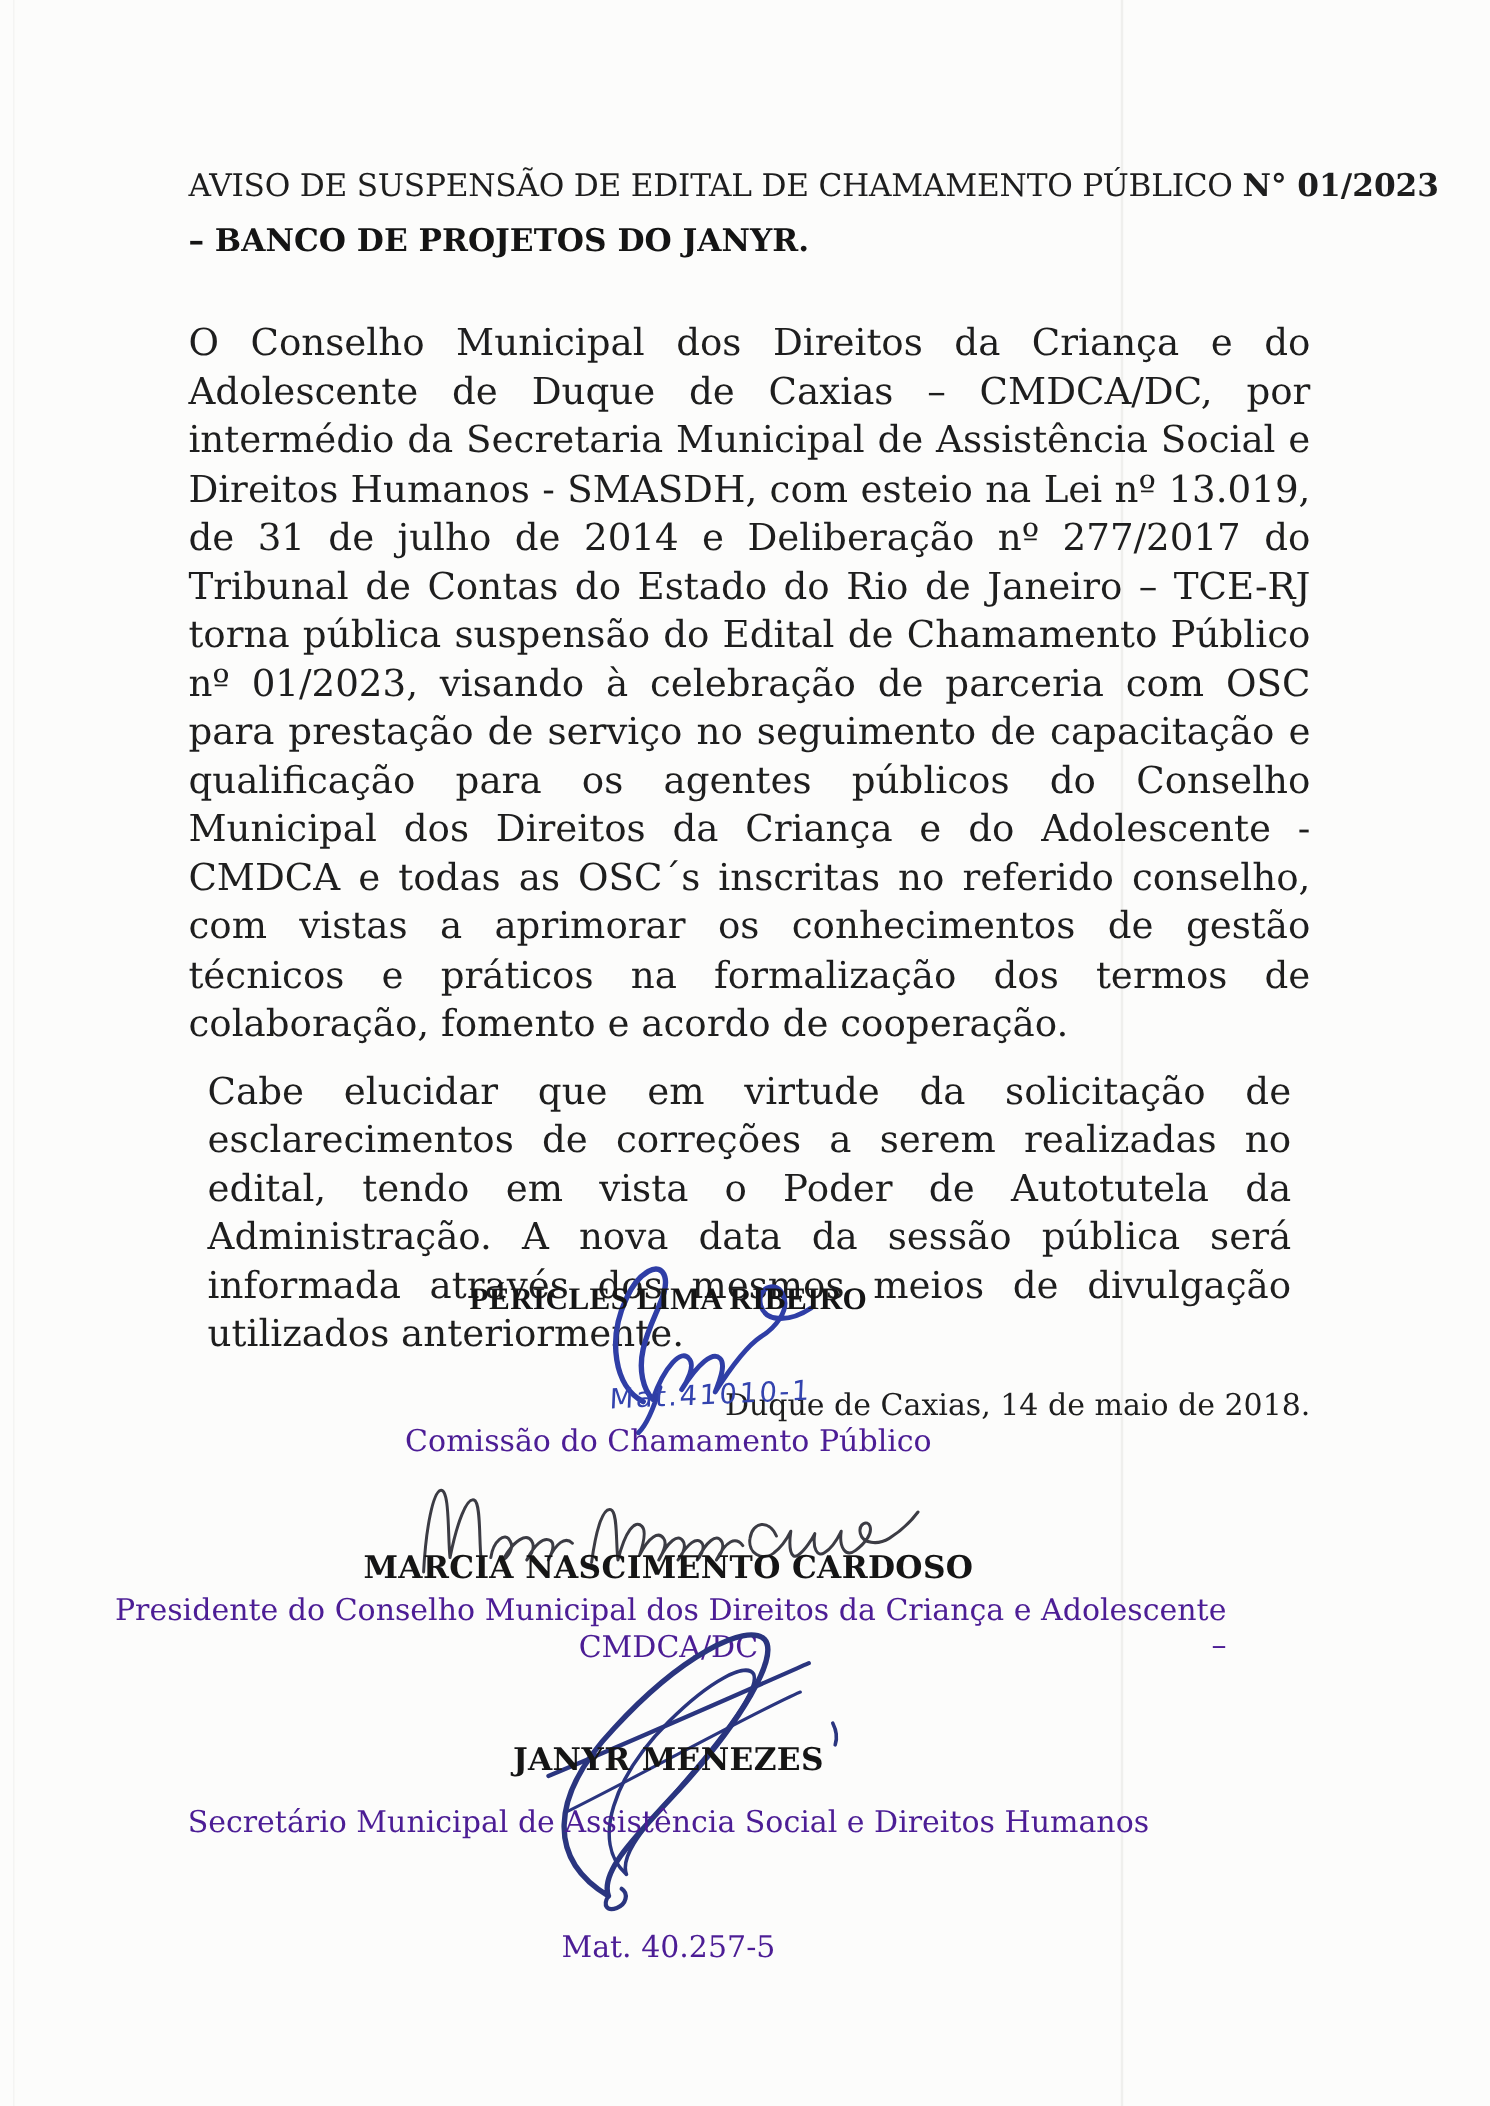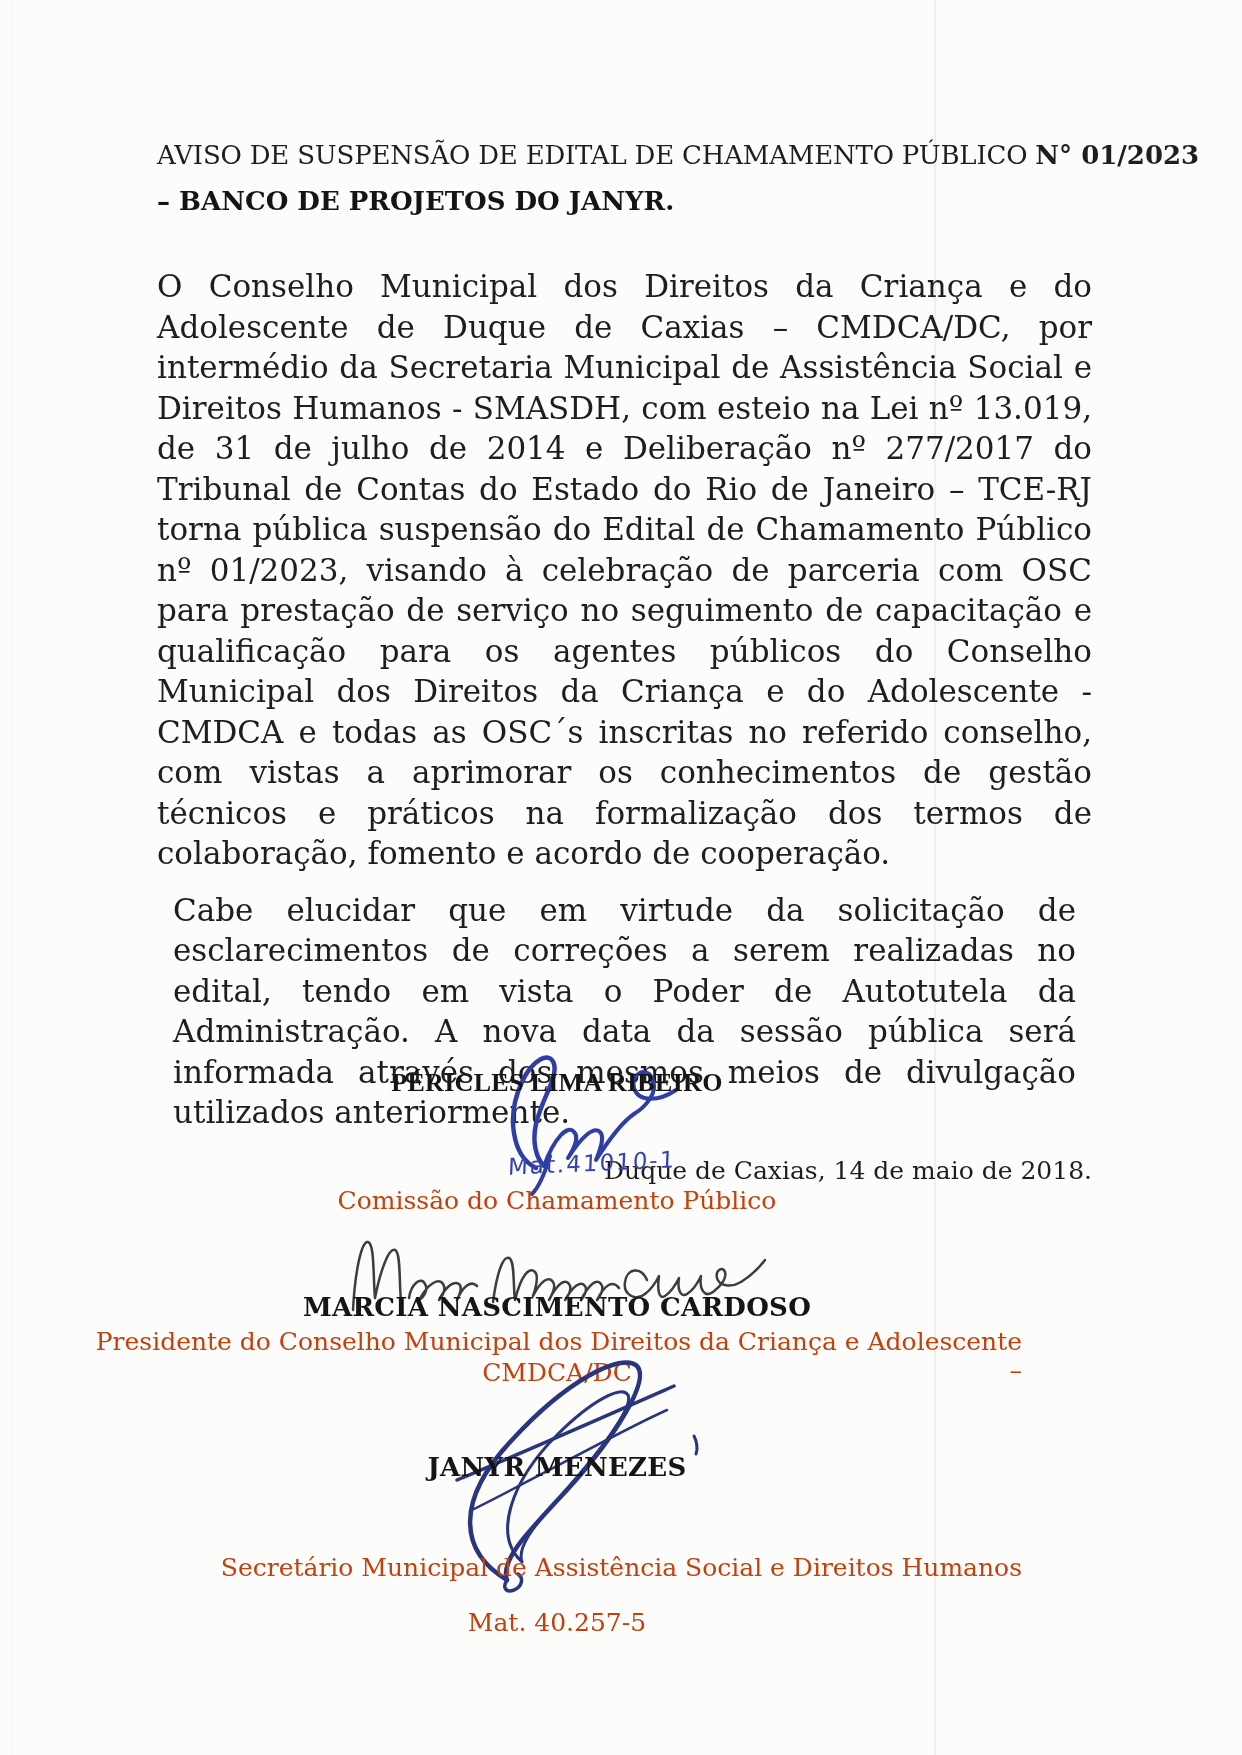--- a/index.html
+++ b/index.html
@@ -21,21 +21,21 @@
   .title .num{font-weight:bold;letter-spacing:0;}
   .title2{margin:0;font-size:26px;line-height:46px;font-weight:bold;color:#141414;}
   .subtitle{margin:8px 0 0 0;font-size:26px;line-height:46px;font-weight:bold;color:#141414;text-align:justify;}
   .bodytext{margin:42px 0 0 0;font-size:31px;line-height:40.5px;text-align:justify;}
   .bodytext.p2{margin:16px;}
   .dateline{margin:18px 0 0 0;font-size:25px;line-height:40px;text-align:right;}
 
   
   .sigline{position:absolute;left:92px;width:930px;text-align:center;margin:0;}
   .sig-name{font-size:26px;font-weight:bold;color:#151515;letter-spacing:0.3px;}
-  .sig-role{font-size:25px;color:#c2410c;}
+  .sig-role{font-size:25px;color:#4c1d95;}
   .handnote{
     position:absolute;left:508px;top:1150px;
     font-family:"DejaVu Sans","Liberation Sans",sans-serif;
     font-size:23px;color:#3343ae;letter-spacing:2px;
     transform:rotate(-2.5deg) skewX(-5deg);
   }
   .sig-svg{position:absolute;}
   .ink-blue{stroke:#2f3ea6;fill:none;stroke-linecap:round;stroke-linejoin:round;}
   .ink-navy{stroke:#2a357f;fill:none;stroke-linecap:round;stroke-linejoin:round;}
   .ink-dark{stroke:#3c3c44;fill:none;stroke-linecap:round;stroke-linejoin:round;}
@@ -76,15 +76,15 @@
 
   <svg class="sig-svg" style="left:402px;top:1350px;" width="340" height="245" viewBox="0 0 340 245">
     <path class="ink-navy" stroke-width="4.5" d="M105,230 C55,200 55,148 110,90 C165,30 220,2 235,16 C248,30 215,85 165,140 C125,183 98,210 105,230"></path>
     <path class="ink-navy" stroke-width="3" d="M120,212 C90,185 110,130 155,85 C190,50 220,35 226,45 C232,58 195,105 155,150 C130,178 115,198 120,212"></path>
     <path class="ink-navy" stroke-width="3.5" d="M55,130 C120,103 222,58 272,36"></path>
     <path class="ink-navy" stroke-width="2.5" d="M70,160 C140,125 230,75 265,60"></path>
     <path class="ink-navy" stroke-width="3.5" d="M105,230 C100,238 104,243 112,240 C120,237 122,228 116,224"></path>
     <path class="ink-navy" stroke-width="3" d="M292,86 C295,92 296,98 294,104"></path>
   </svg>
   <p class="sigline sig-name" style="top:1452px;">JANYR MENEZES</p>
-  <p class="sigline sig-role" style="top:1553px;text-align:right;">Secretário Municipal de Assistência Social e Direitos Humanos</p>
+  <p class="sigline sig-role" style="top:1504px;">Secretário Municipal de Assistência Social e Direitos Humanos</p>
   <p class="sigline sig-role" style="top:1608px;">Mat. 40.257-5</p>
 </div>
 
 </body></html>

